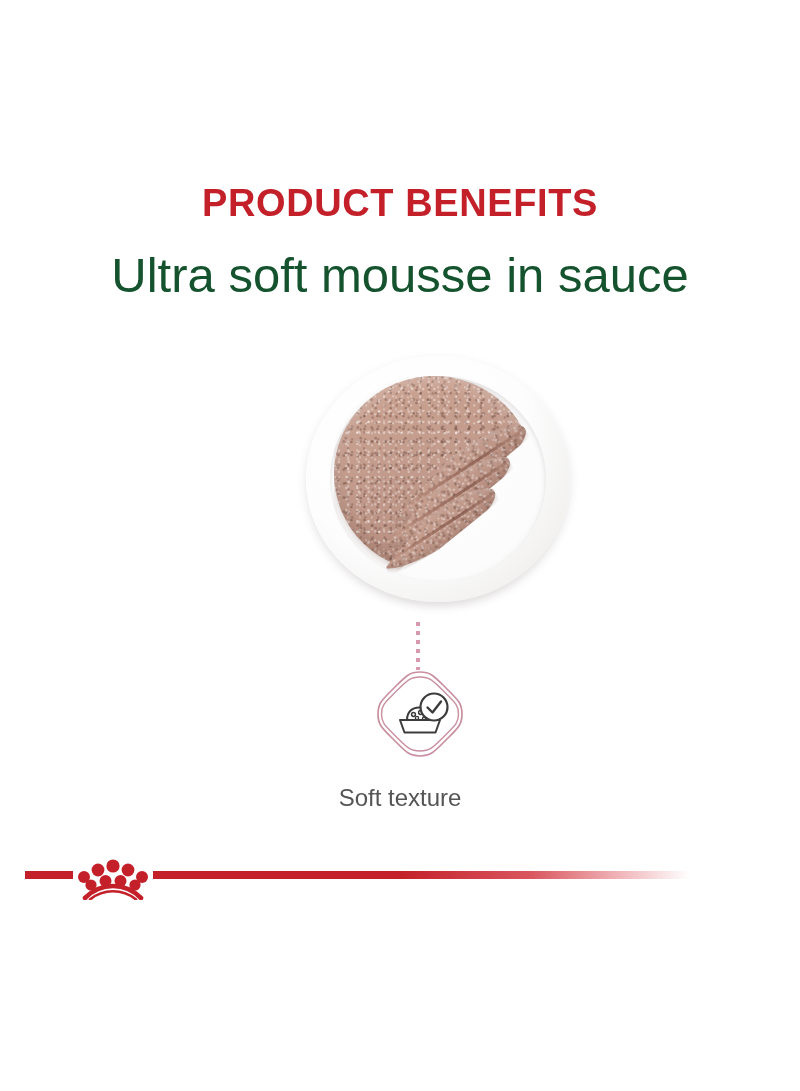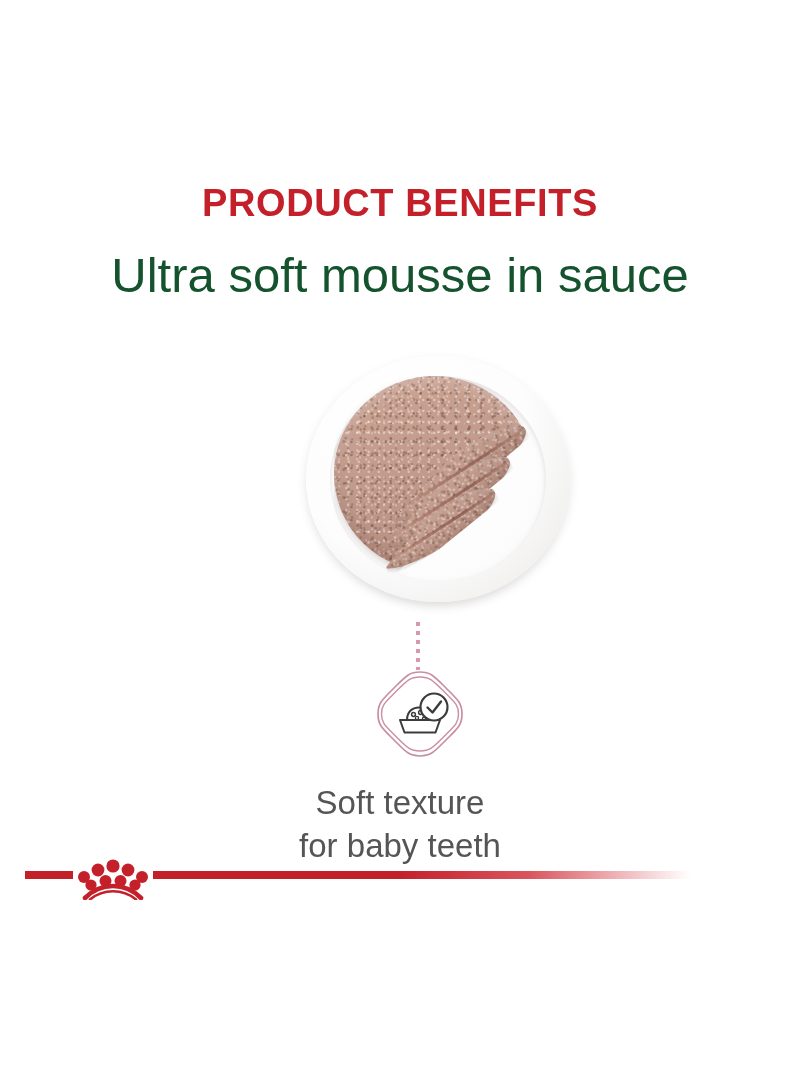--- a/index.html
+++ b/index.html
@@ -178,21 +178,21 @@
   }
   .benefit-icon svg { display: block; }
 
   
   .caption {
     position: absolute;
     top: 782px;
     left: 0;
     width: 800px;
     text-align: center;
-    font-size: 33px;
+    font-size: 24px;
     color: #555555;
     line-height: 1.30;
   }
 
   
   .brand-bar {
     position: absolute;
     left: 0;
     top: 856px;
     width: 800px;
@@ -259,21 +259,20 @@
     <circle cx="52.5" cy="47.5" r="1.8" stroke="#3C3C3C" stroke-width="1.5" fill="none"></circle>
     <circle cx="43" cy="50" r="1.6" stroke="#3C3C3C" stroke-width="1.4" fill="none"></circle>
     <circle cx="50" cy="50.5" r="1.5" stroke="#3C3C3C" stroke-width="1.4" fill="none"></circle>
     <circle cx="60" cy="39" r="13.5" stroke="#3C3C3C" stroke-width="2.2" fill="#FFFFFF"></circle>
     <path d="M53.5 39.5 L58.5 44.5 L67 33.5" stroke="#3C3C3C" stroke-width="2.4" fill="none" stroke-linecap="round" stroke-linejoin="round"></path>
   </svg>
 </div>
 
 <div class="caption">
   <div>Soft texture</div>
-  <div>for baby teeth</div>
 </div>
 
 <div class="brand-bar">
   <div class="bar-left"></div>
   <div class="bar-right"></div>
   <div class="crown">
     <svg width="74" height="44" viewBox="0 0 74 44" fill="none">
       <g fill="#C4202A">
         <circle cx="8" cy="21" r="6"></circle>
         <circle cx="22" cy="14" r="6.4"></circle>

